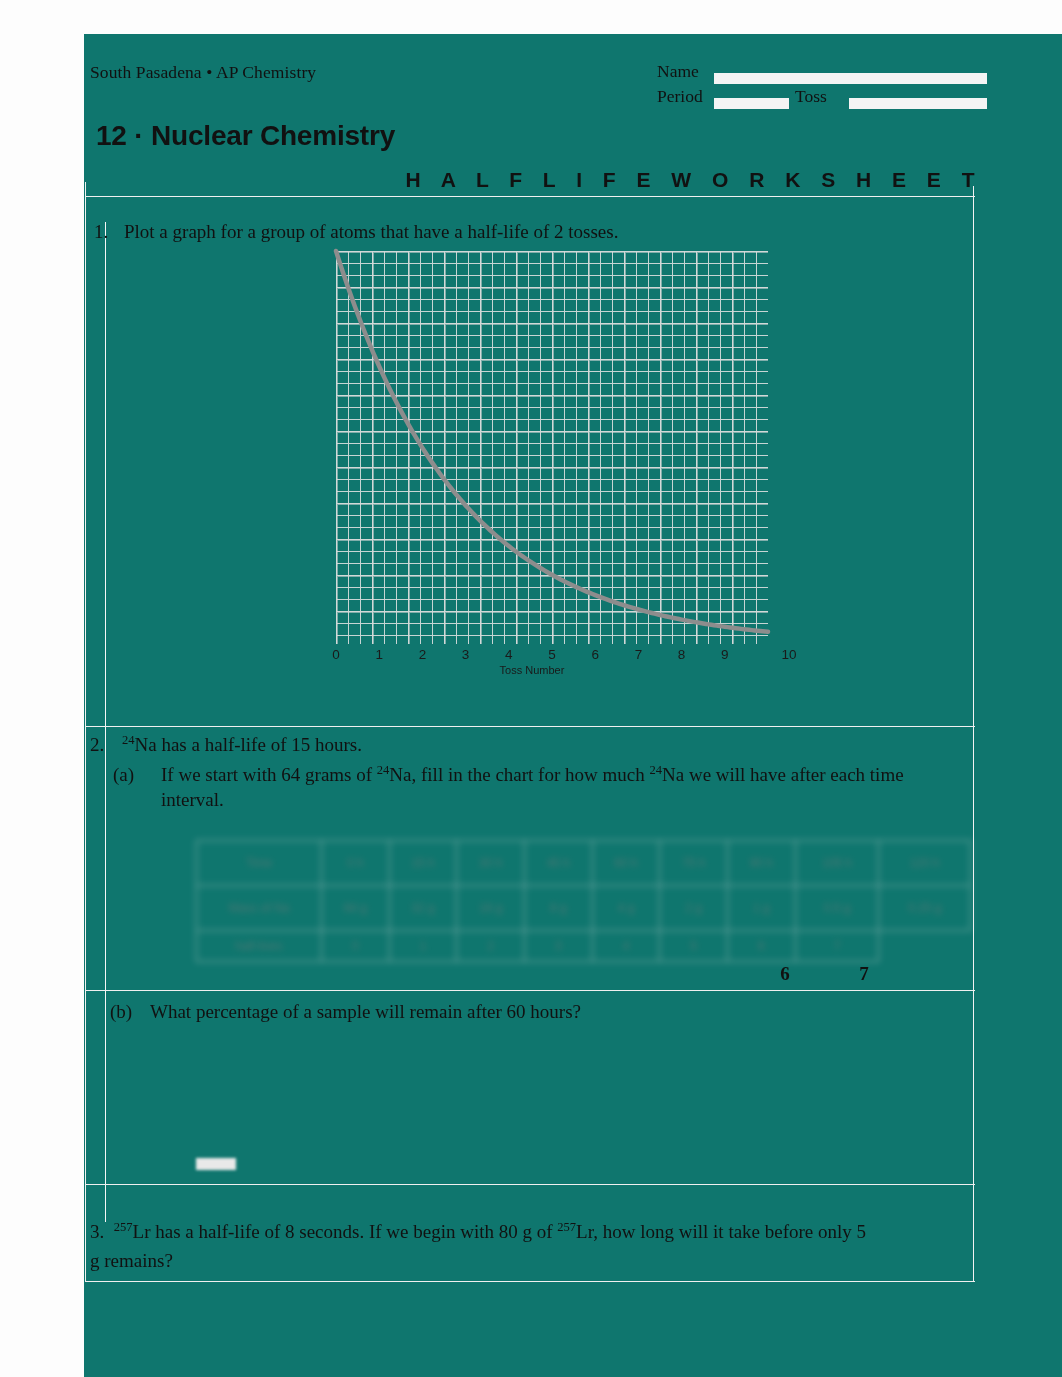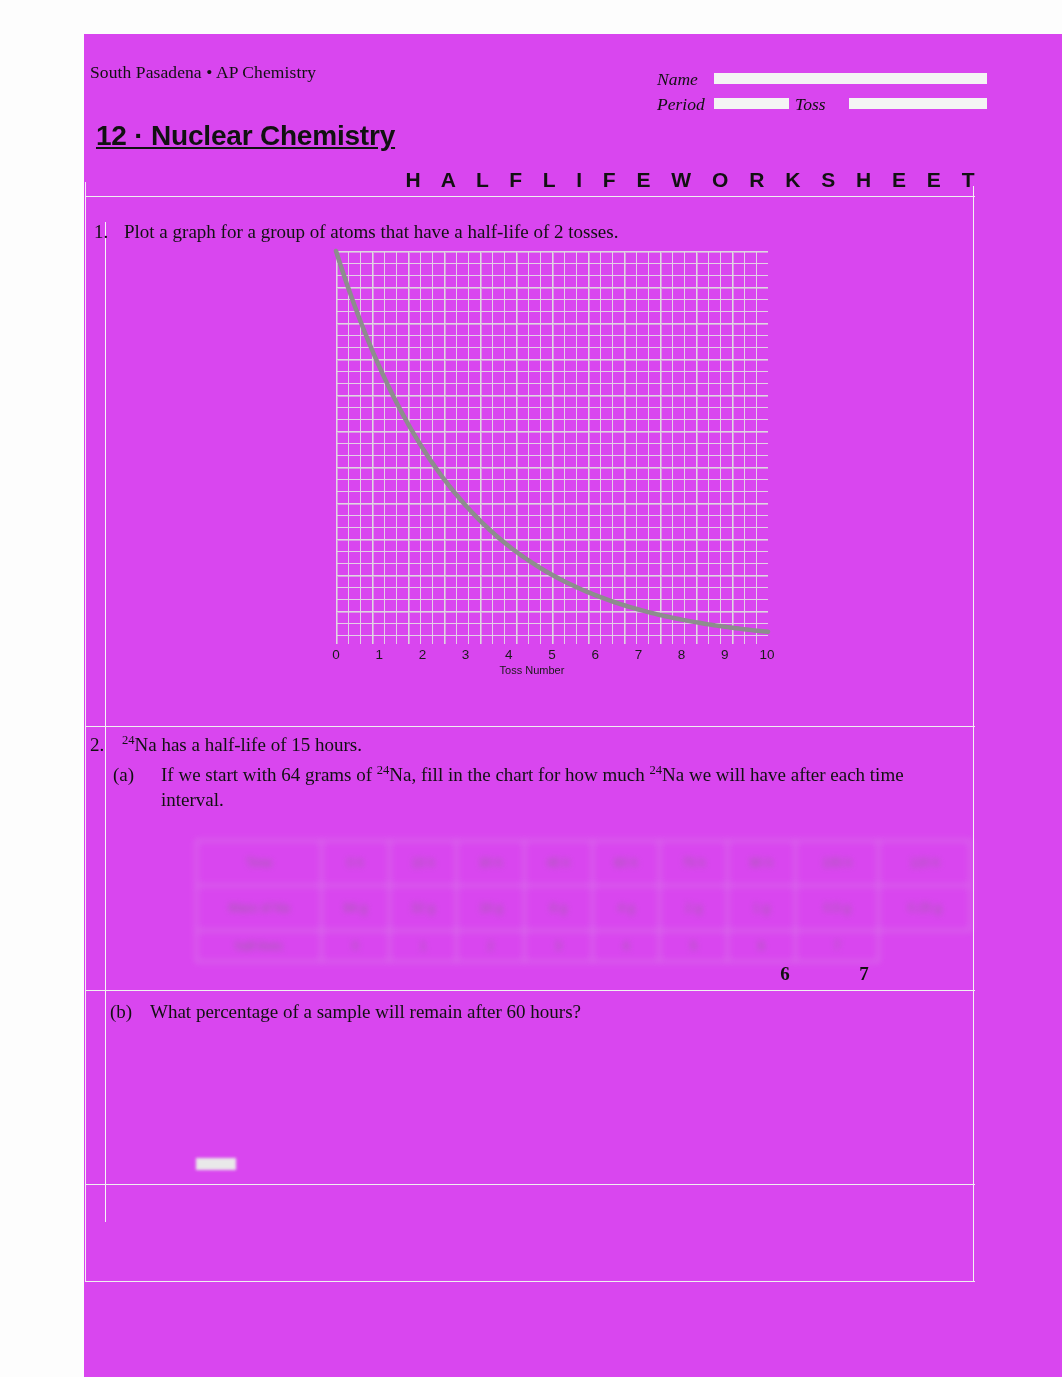--- a/index.html
+++ b/index.html
@@ -12,21 +12,21 @@
     height: 1377px;
     position: relative;
     font-family: "Liberation Serif", "DejaVu Serif", serif;
     color: #111111;
     overflow: hidden;
   }
 
   .page {
     position: absolute;
     inset: 0;
-    background: #d946ef;
+    background: #0f766e;
   }
 
   
   .scan-band {
     position: absolute;
     pointer-events: none;
     background: #fafafa;
   }
   .scan-edge-v {
     position: absolute;
@@ -56,21 +56,21 @@
     left: 657px;
     top: 61px;
     width: 330px;
     font-size: 17.5px;
   }
   .namerow {
     position: relative;
     height: 25px;
     white-space: nowrap;
   }
-  .namerow .lbl { position: absolute; top: 8px; font-style: italic; }
+  .namerow .lbl { position: absolute; top: 0; }
   .namerow .rule {
     position: absolute;
     bottom: 2px;
     height: 11px;
     background: #f4f4f4;
   }
   .nm-name   { left: 0; }
   .nm-period { left: 0; }
   .nm-date   { left: 138px; }
   .rule-name   { left: 57px;  right: 0; }
@@ -79,21 +79,20 @@
 
   .doc-title {
     position: absolute;
     left: 96px;
     top: 120px;
     font-family: "Liberation Sans", "DejaVu Sans", sans-serif;
     font-weight: bold;
     font-size: 28px;
     letter-spacing: -0.2px;
     white-space: nowrap;
-    text-decoration: underline;
   }
 
   .ws-title {
     position: absolute;
     right: 80px;
     top: 168px;
     font-family: "Liberation Sans", "DejaVu Sans", sans-serif;
     font-weight: bold;
     font-size: 21px;
     letter-spacing: 7.5px;
@@ -304,21 +303,21 @@
           <div class="xtick" style="left: 0px;">0</div>
           <div class="xtick" style="left: 43.2px;">1</div>
           <div class="xtick" style="left: 86.4px;">2</div>
           <div class="xtick" style="left: 129.6px;">3</div>
           <div class="xtick" style="left: 172.8px;">4</div>
           <div class="xtick" style="left: 216px;">5</div>
           <div class="xtick" style="left: 259.2px;">6</div>
           <div class="xtick" style="left: 302.4px;">7</div>
           <div class="xtick" style="left: 345.6px;">8</div>
           <div class="xtick" style="left: 388.8px;">9</div>
-          <div class="xtick" style="left: 431px;">10</div>
+          <div class="xtick" style="left: 453px;">10</div>
         </div>
       <div class="xlabel">Toss Number</div>
     </div>
   </div>
 
   <div class="q" id="q2">
     <span class="q-num">2.</span>
     <span class="q-body"><sup>24</sup><span>Na has a half-life of 15 hours.</span></span>
   </div>
 
@@ -372,14 +371,17 @@
   <div class="hl-row">
     <span class="hl-cell" style="left:589px;">6</span>
     <span class="hl-cell" style="left:668px;">7</span>
   </div>
 
   <div class="q" id="q2b">
     <span class="q-num">(b)</span>
     <span class="q-body">What percentage of a sample will remain after 60 hours?</span>
   </div>
 
+  <div class="q" id="q3">
+    <span class="q-body"><span class="q-num">3.</span>&nbsp;&nbsp;<sup>257</sup><span>Lr has a half-life of 8 seconds.  If we begin with 80 g of </span><sup>257</sup><span>Lr, how long will it take before only 5 g remains?</span></span>
+  </div>
 
 </div>
 
 </body></html>

